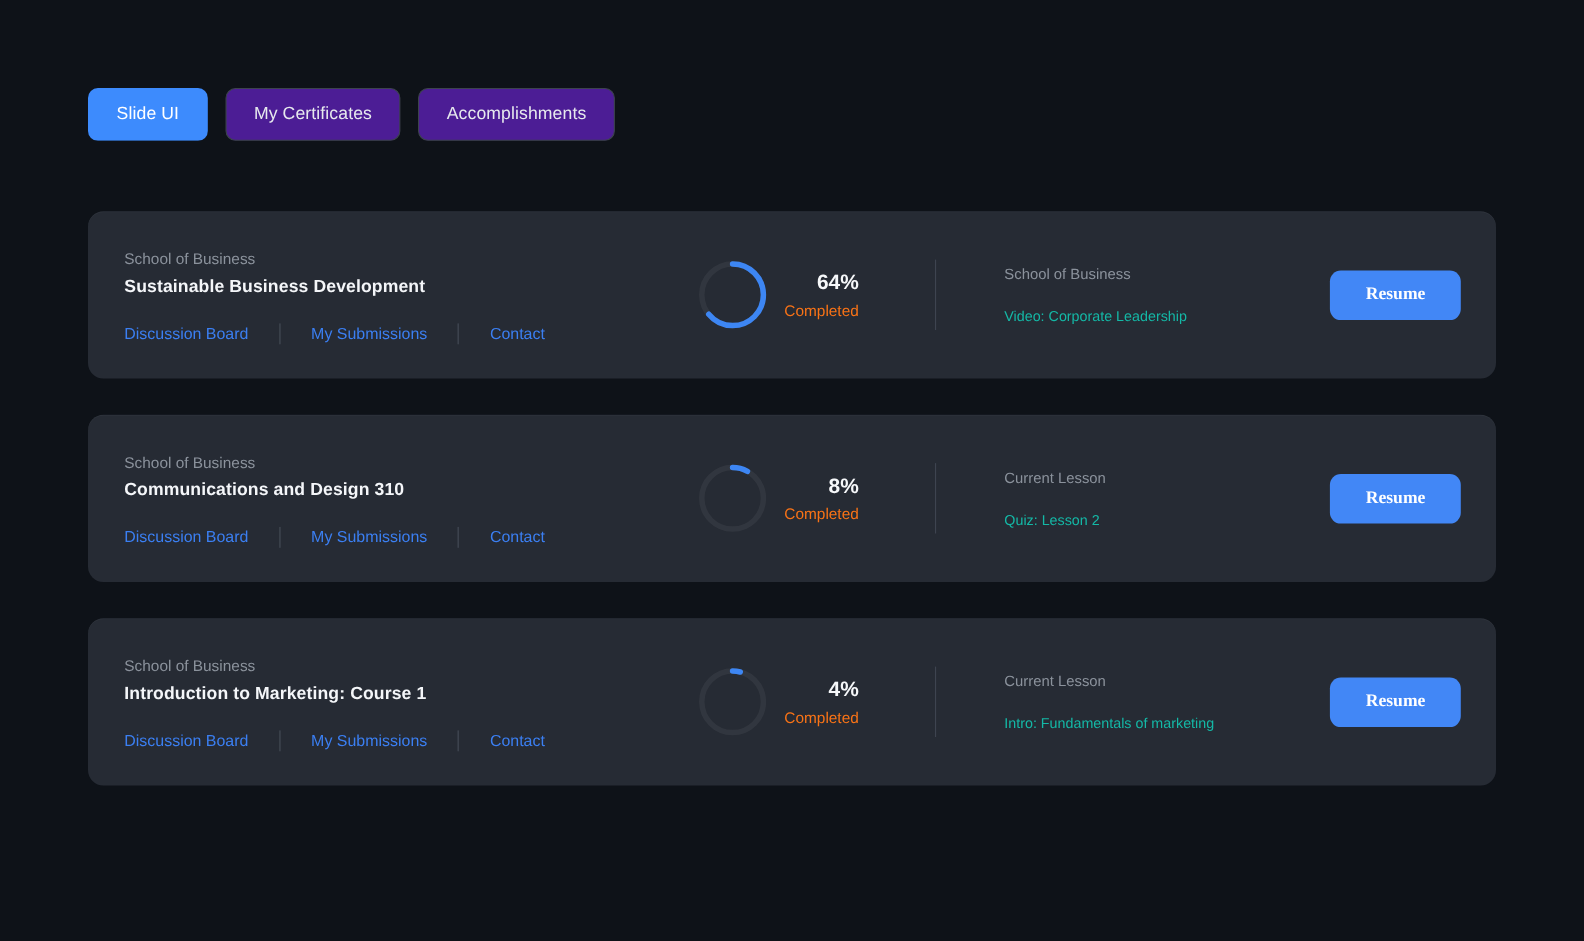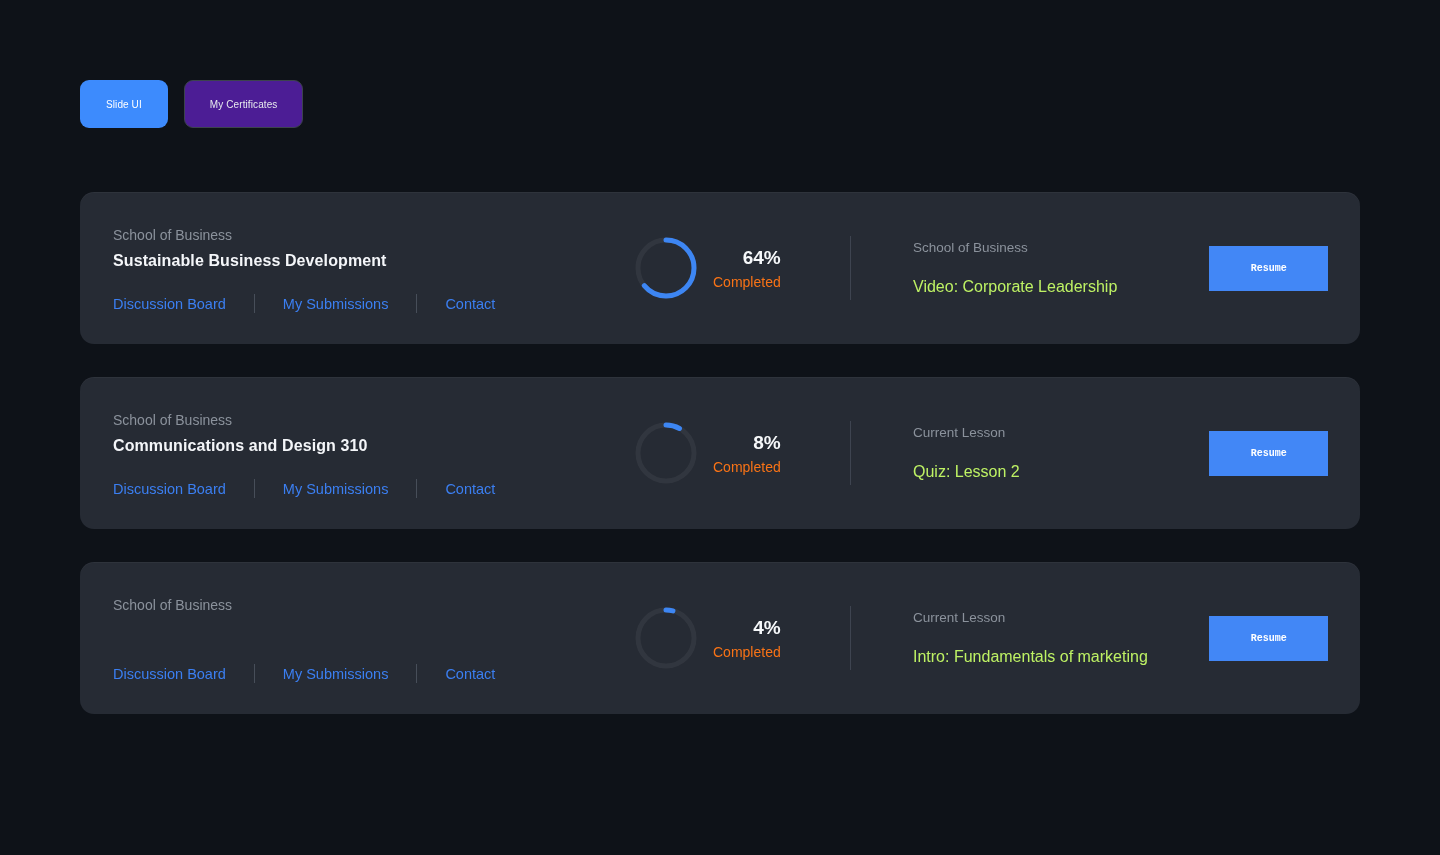--- a/index.html
+++ b/index.html
@@ -11,21 +11,21 @@
     overflow: hidden;
   }
   .page { padding: 80px 80px 0 80px; }
 
   
   .tabs { display: flex; gap: 16px; }
   .tab {
     height: 48px;
     padding: 0 25px;
     border-radius: 9px;
-    font-size: 10px;
+    font-size: 16px;
     display: flex;
     align-items: center;
     justify-content: center;
     cursor: pointer;
     border: 1px solid transparent;
     letter-spacing: 0.1px;
   }
   .tab.active {
     background: #3d8bfd;
     color: #ffffff;
@@ -99,48 +99,49 @@
     align-self: center;
     flex: 0 0 1px;
   }
 
   .lesson-col {
     margin-left: 62px;
     align-self: center;
     width: 300px;
   }
   .lesson-label { font-size: 13.5px; color: #8b929c; }
-  .lesson-title { margin-top: 23px; font-size: 16px; color: #bef264; }
+  .lesson-title { margin-top: 23px; font-size: 13px; color: #14b8a6; }
 
   .resume-btn {
     margin-left: auto;
     align-self: center;
     width: 120px;
     height: 45px;
     border: none;
-    border-radius: 0;
+    border-radius: 10px;
     background: #4287f6;
     color: #ffffff;
-    font-family: Liberation Mono, monospace;
-    font-size: 10px;
+    font-family: Liberation Serif, serif;
+    font-size: 16px;
     font-weight: 600;
     cursor: pointer;
     display: flex;
     align-items: center;
     justify-content: center;
   }
 </style>
 </head>
 <body>
 
 <div class="page">
 
   <div class="tabs">
     <div class="tab active">Slide UI</div>
     <div class="tab inactive">My Certificates</div>
+    <div class="tab inactive">Accomplishments</div>
   </div>
 
   <div class="cards">
 
     <div class="card">
       <div class="course-col">
         <div class="eyebrow">School of Business</div>
         <div class="course-title">Sustainable Business Development</div>
         <div class="course-links">
           <a class="course-link">Discussion Board</a>
@@ -194,20 +195,21 @@
       <div class="lesson-col">
         <div class="lesson-label">Current Lesson</div>
         <div class="lesson-title">Quiz: Lesson 2</div>
       </div>
       <button class="resume-btn">Resume</button>
     </div>
 
     <div class="card">
       <div class="course-col">
         <div class="eyebrow">School of Business</div>
+        <div class="course-title">Introduction to Marketing: Course 1</div>
         <div class="course-links">
           <a class="course-link">Discussion Board</a>
           <span class="link-sep"></span>
           <a class="course-link">My Submissions</a>
           <span class="link-sep"></span>
           <a class="course-link">Contact</a>
         </div>
       </div>
       <div class="progress-group">
         <svg class="ring" viewBox="0 0 66 66">

